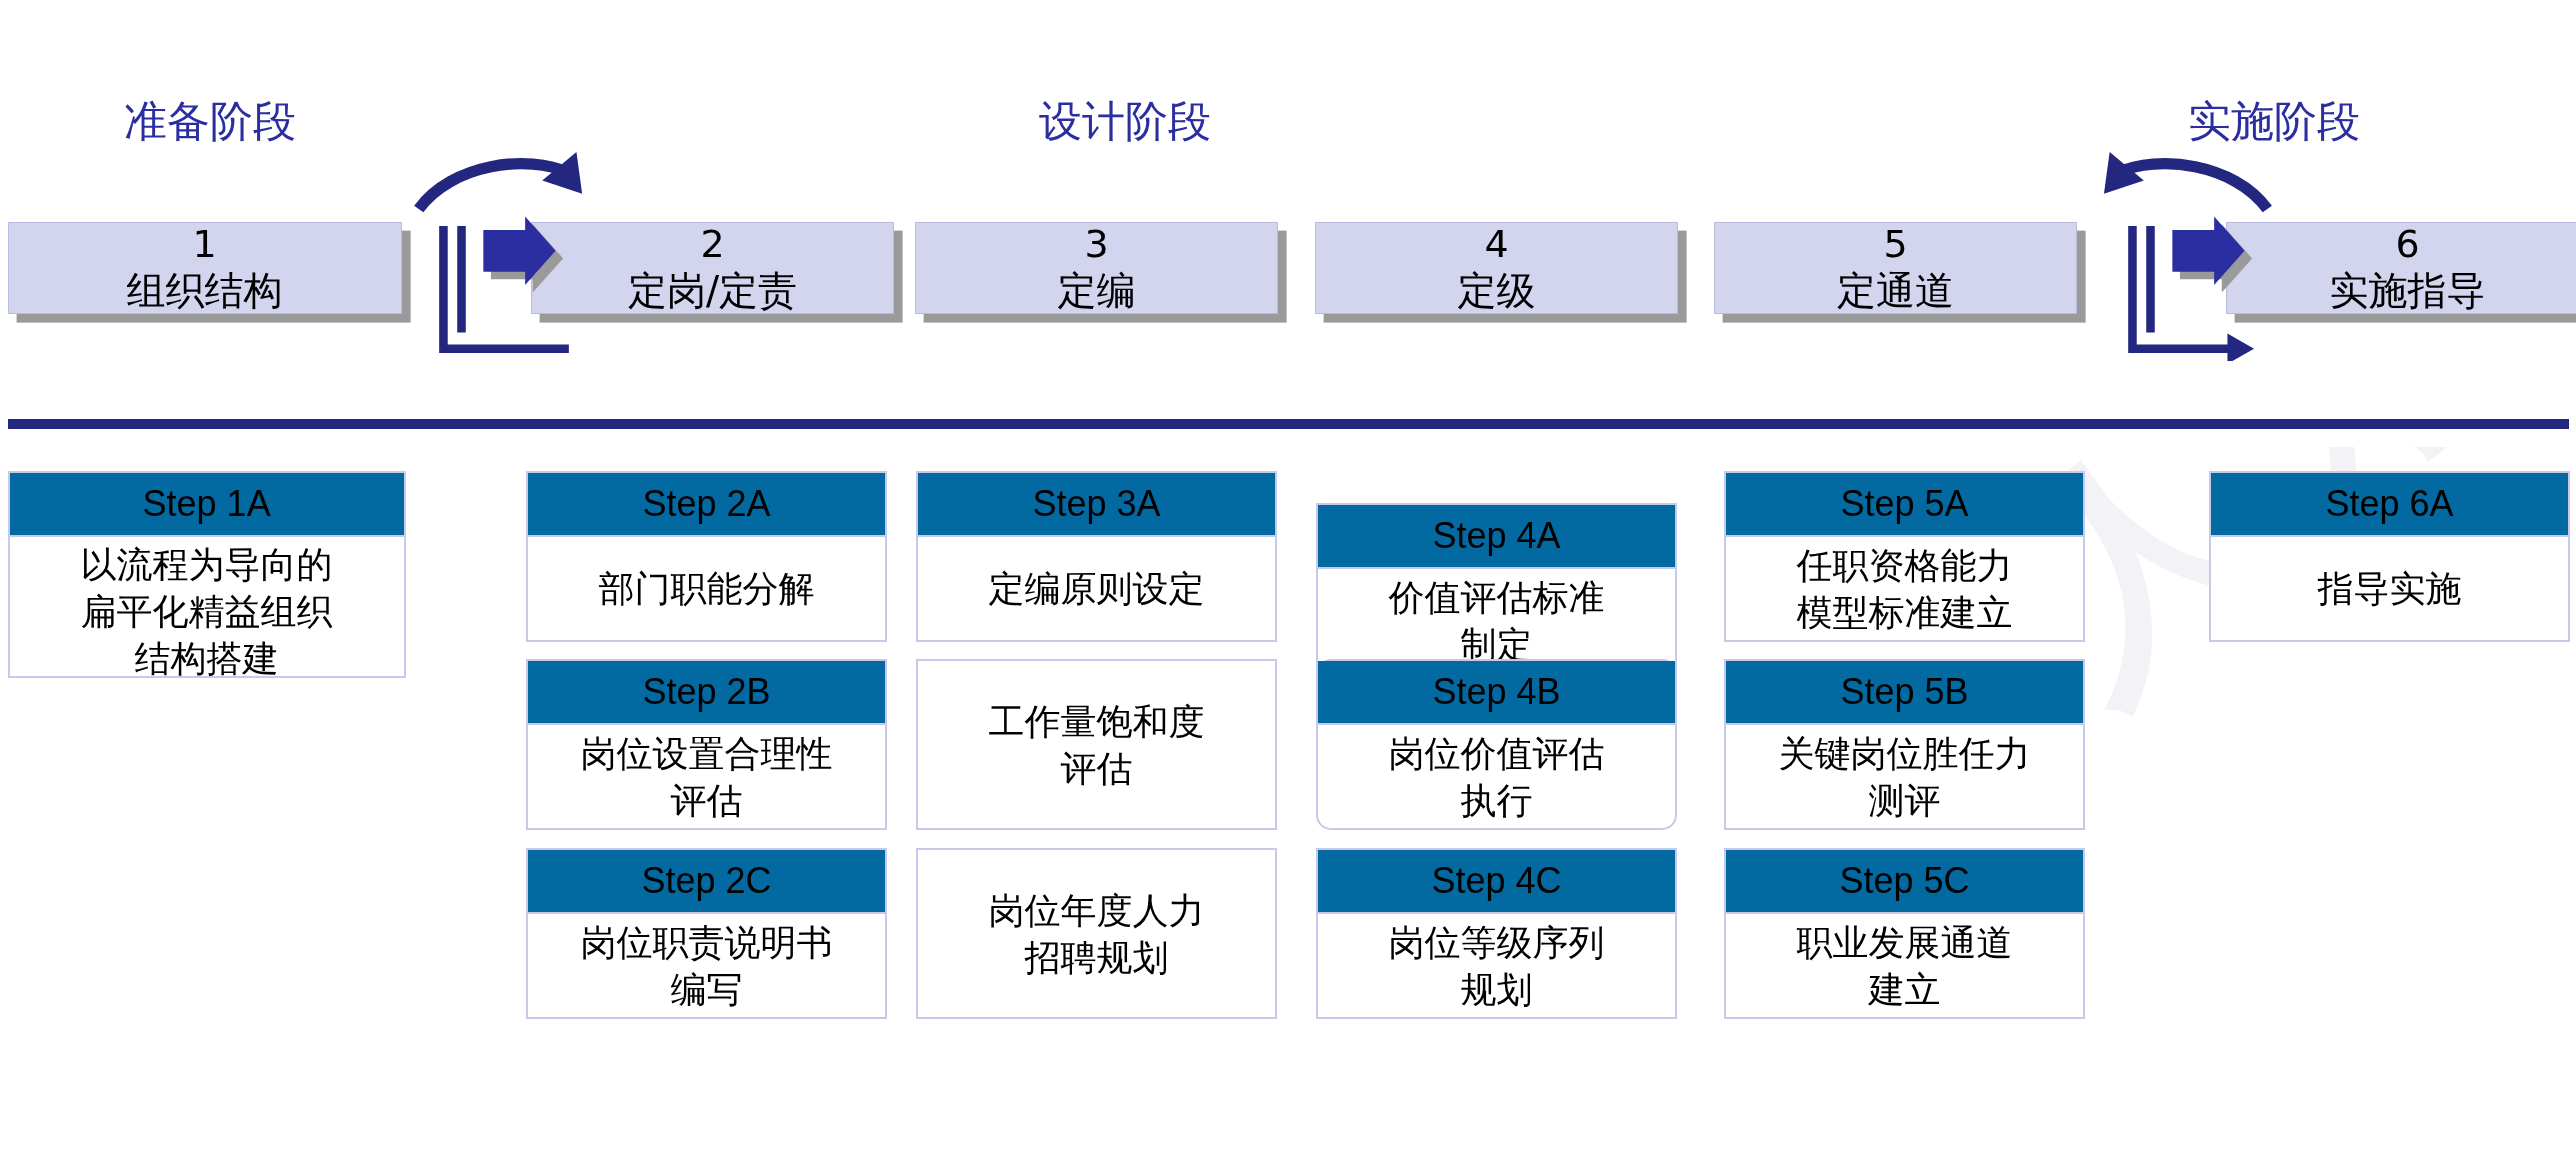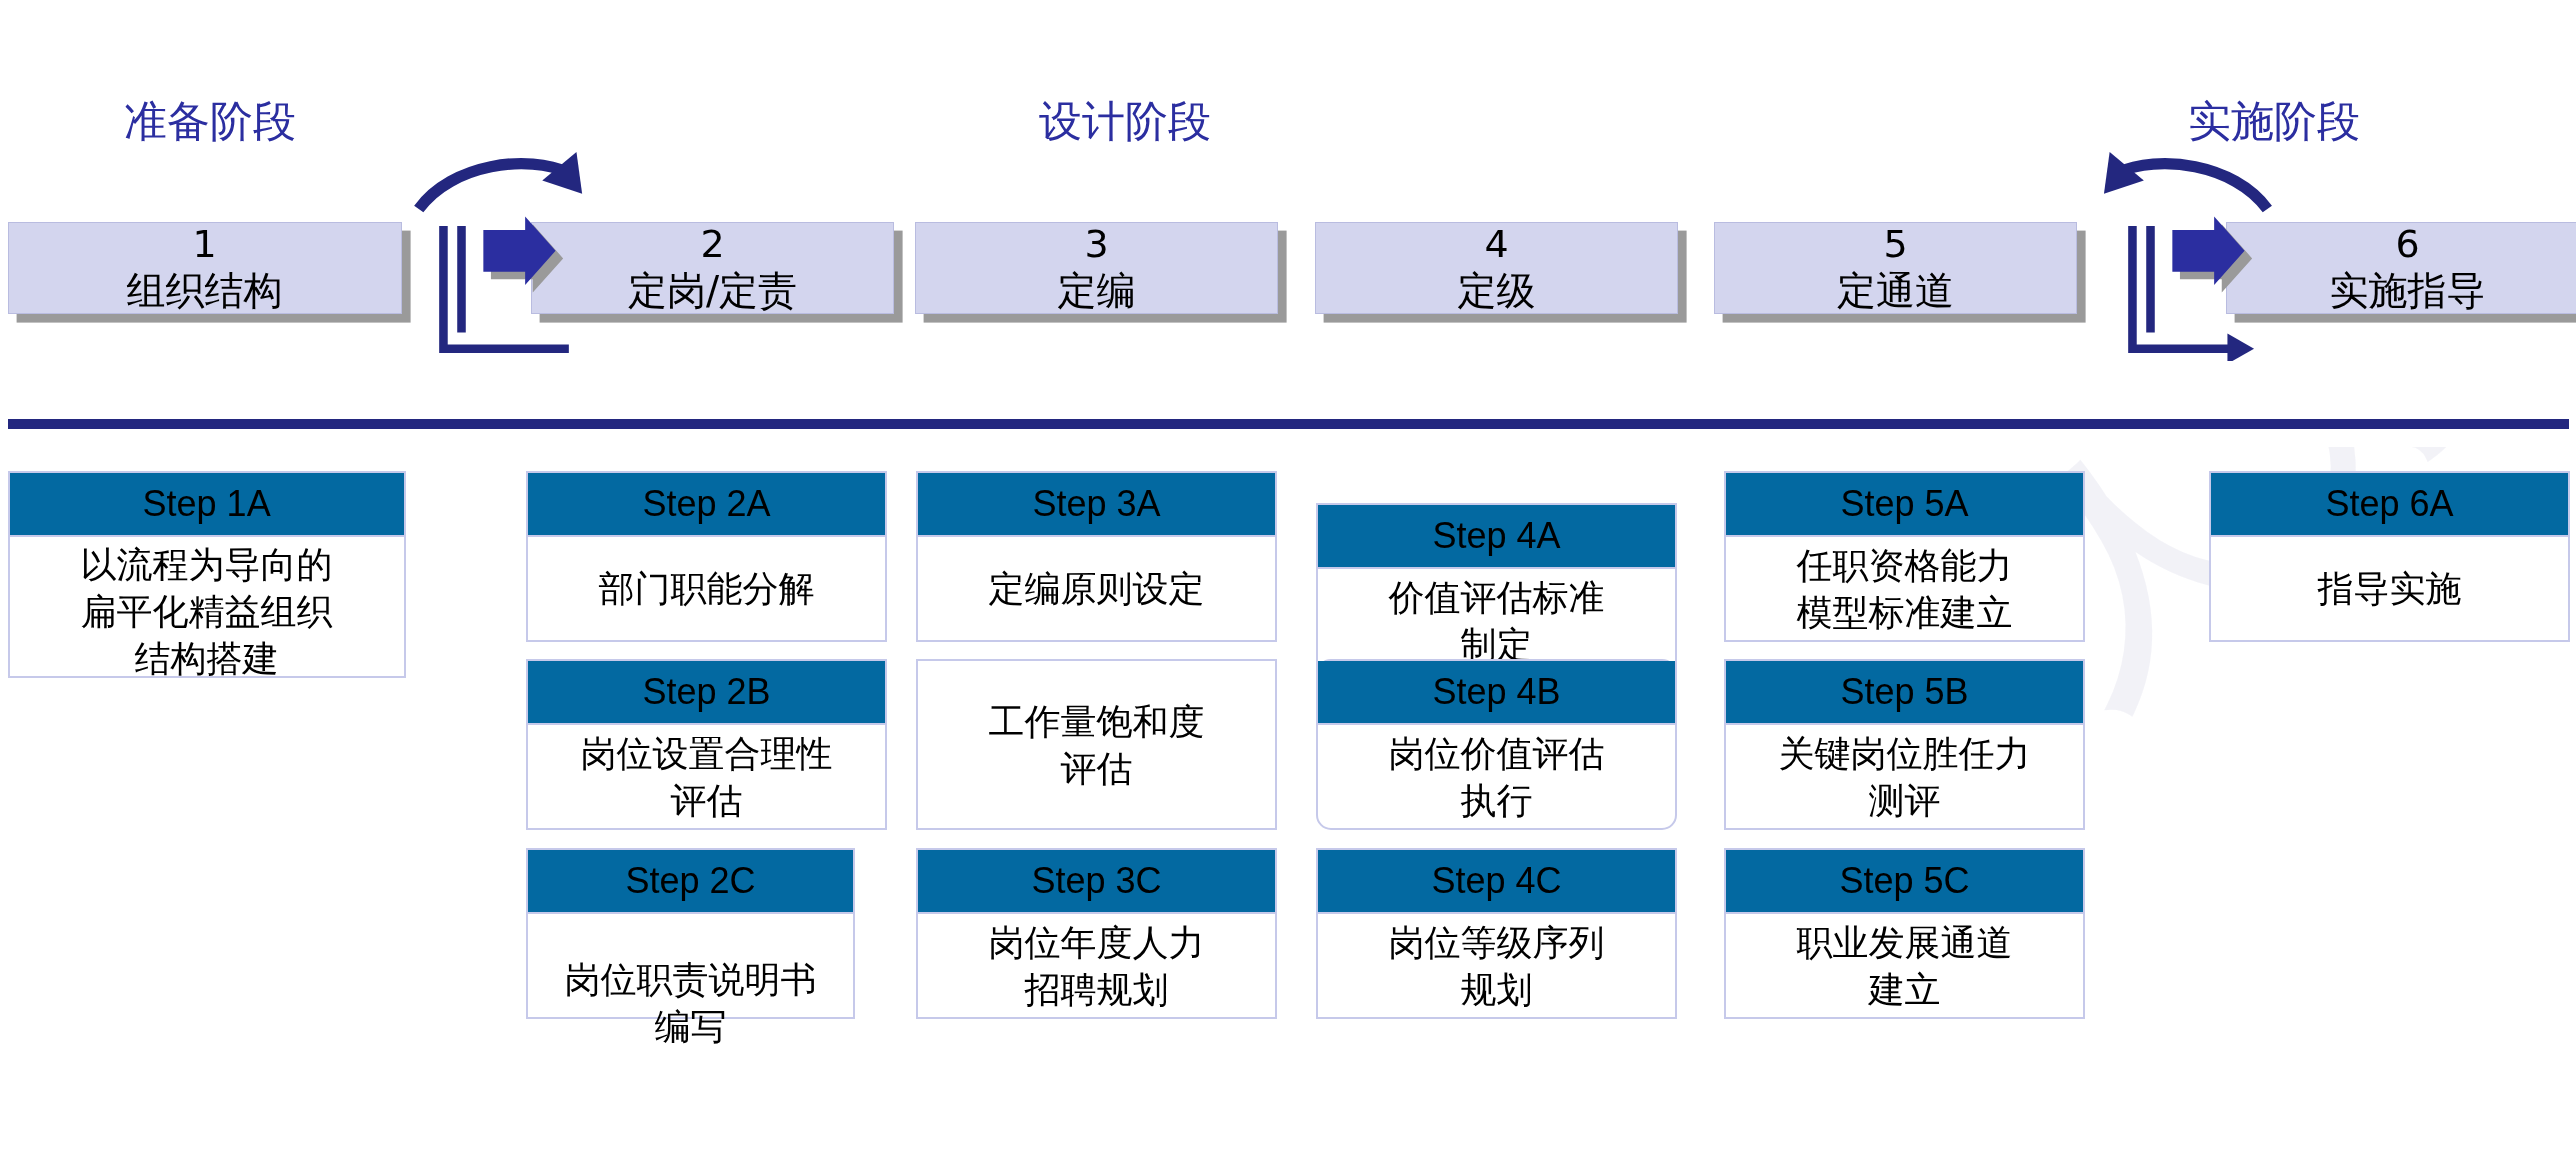--- a/index.html
+++ b/index.html
@@ -178,35 +178,34 @@
       </div>
       <div class="step-card" style="left: 526px; top: 471px; width: 361px; height: 171px;">
         <div class="step-head">Step 2A</div>
         <div class="step-body">部门职能分解</div>
       </div>
       <div class="step-card" style="left: 526px; top: 659px; width: 361px; height: 171px;">
         <div class="step-head">Step 2B</div>
         <div class="step-body">岗位设置合理性
 评估</div>
       </div>
-      <div class="step-card" style="left: 526px; top: 848px; width: 329px; height: 171px; gap: 38px;">
+      <div class="step-card" style="left: 526px; top: 848px; width: 361px; height: 171px;">
         <div class="step-head">Step 2C</div>
         <div class="step-body">岗位职责说明书
 编写</div>
       </div>
       <div class="step-card" style="left: 916px; top: 471px; width: 361px; height: 171px;">
         <div class="step-head">Step 3A</div>
         <div class="step-body">定编原则设定</div>
       </div>
       <div class="step-card" style="left: 916px; top: 659px; width: 361px; height: 171px;">
         <div class="step-body">工作量饱和度
 评估</div>
       </div>
       <div class="step-card" style="left: 916px; top: 848px; width: 361px; height: 171px;">
-        <div class="step-head">Step 3C</div>
         <div class="step-body">岗位年度人力
 招聘规划</div>
       </div>
       <div class="step-card" style="left: 1316px; top: 471px; width: 361px; height: 171px; margin-top: 32px;">
         <div class="step-head">Step 4A</div>
         <div class="step-body">价值评估标准
 制定</div>
       </div>
       <div class="step-card" style="left: 1316px; top: 659px; width: 361px; height: 171px; border-radius: 15px;">
         <div class="step-head">Step 4B</div>

